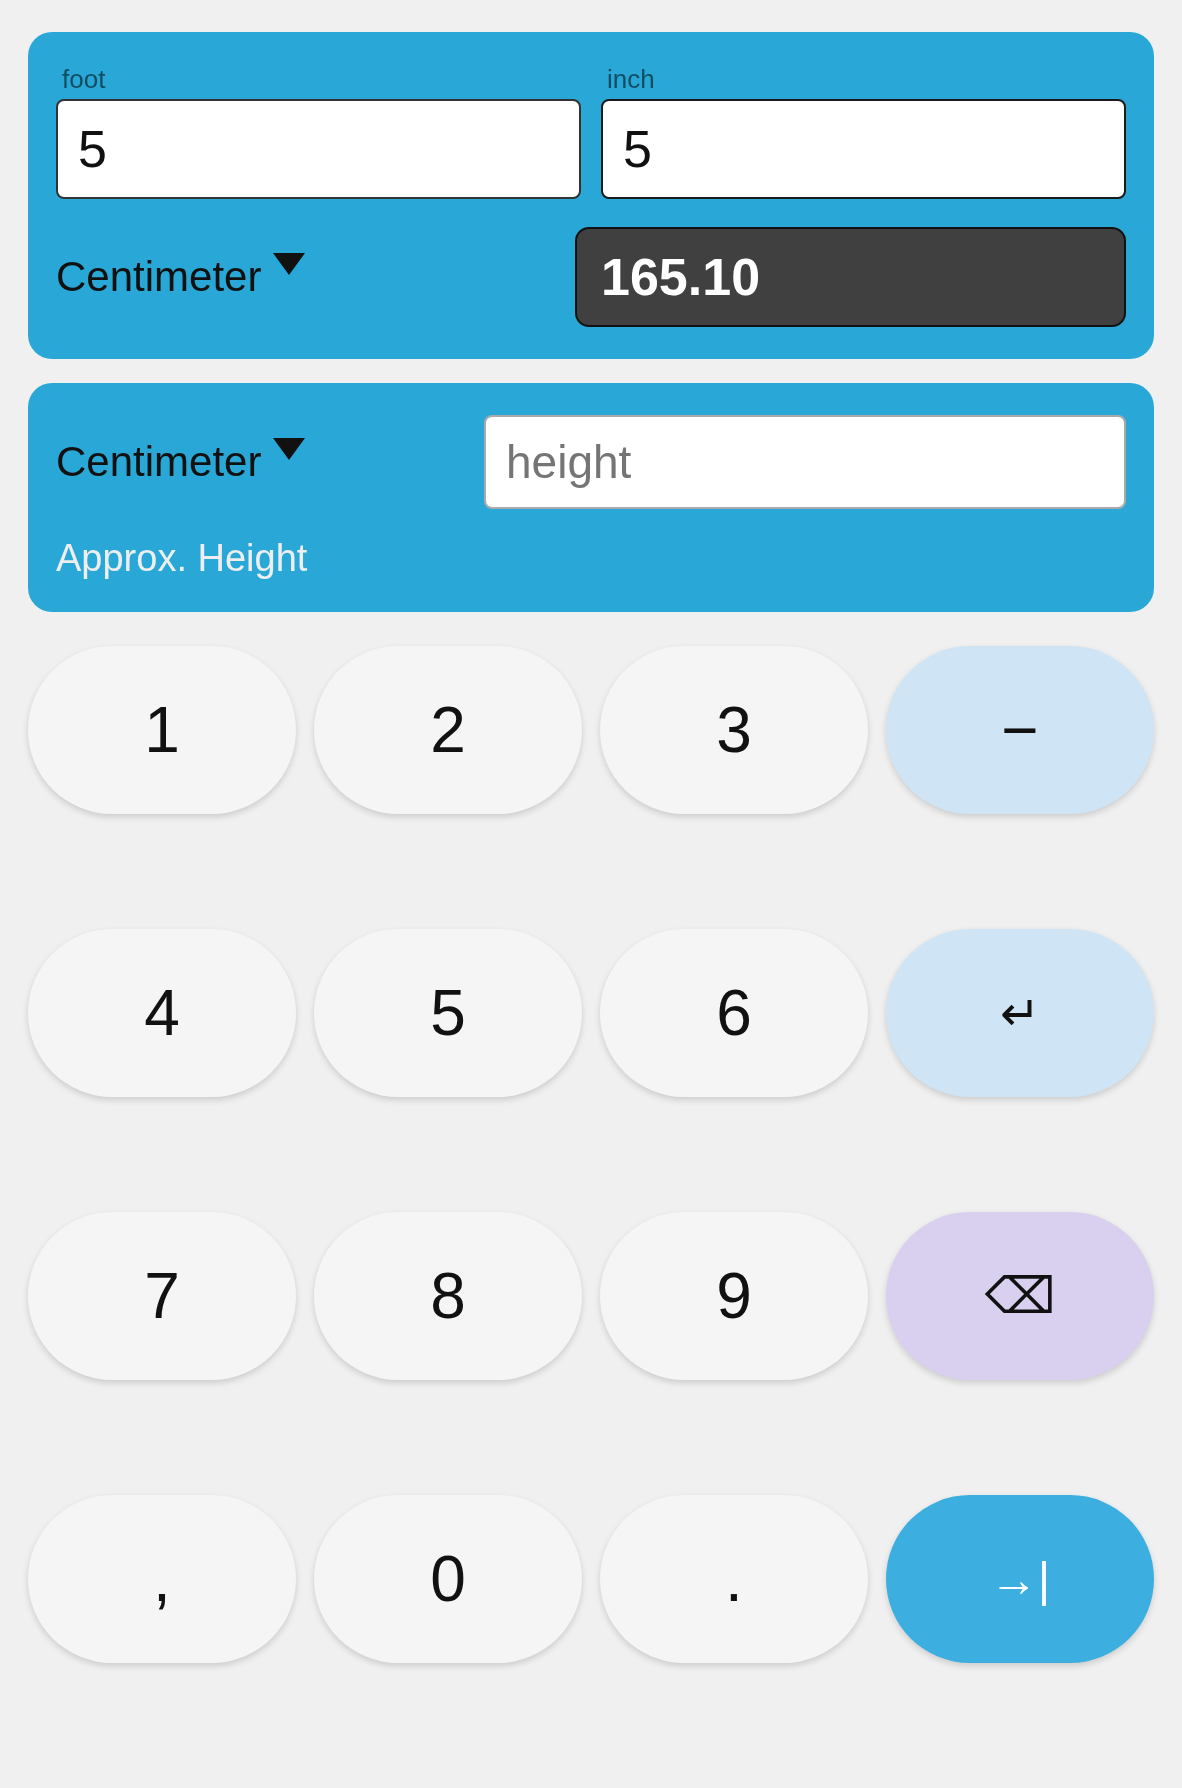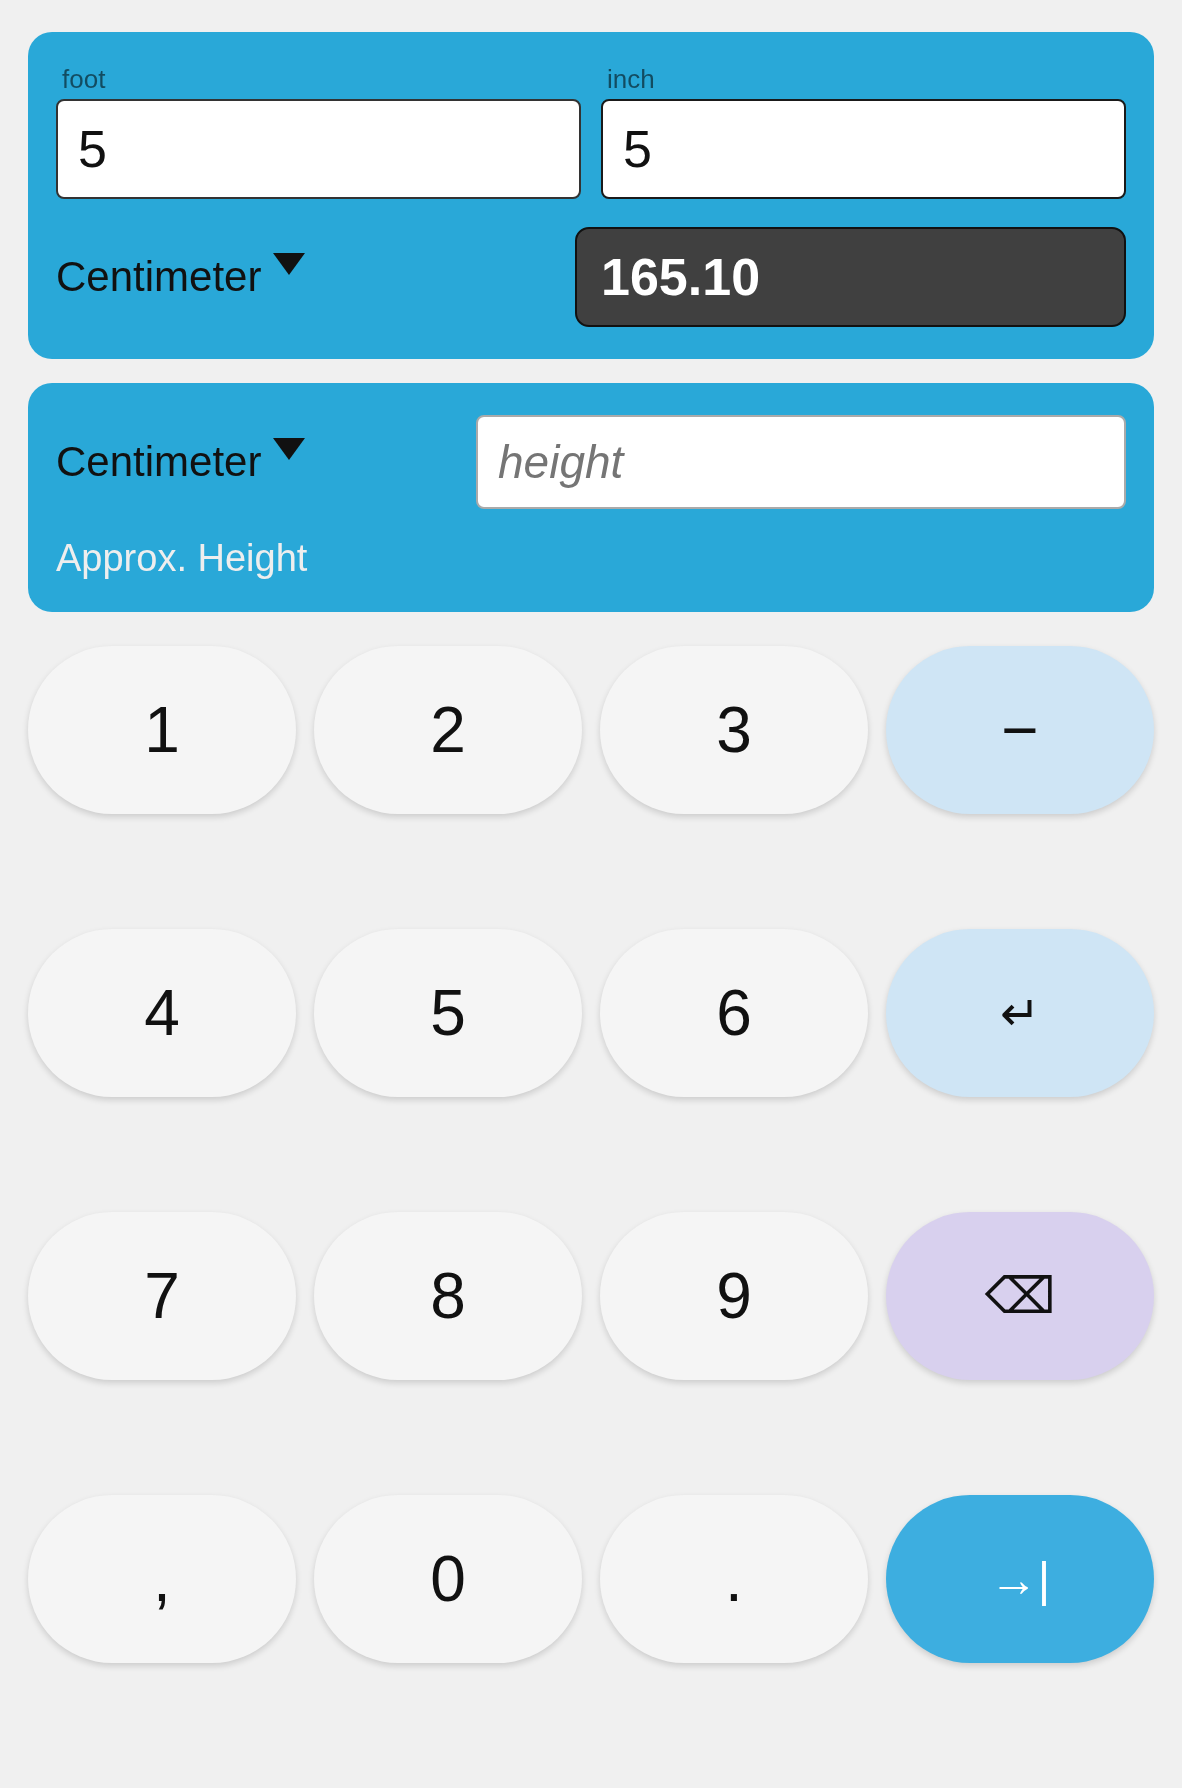--- a/index.html
+++ b/index.html
@@ -113,21 +113,20 @@
     }
 
     .placeholder-input {
       flex: 1;
       background: #fff;
       border: 2px solid #aaa;
       border-radius: 8px;
       font-size: 46px;
       padding: 18px 20px;
       color: #be185d;
-      font-style: italic;
     }
 
     .bottom-row2 {
       display: flex;
       align-items: center;
       gap: 24px;
     }
 
     .approx-label {
       font-size: 38px;

